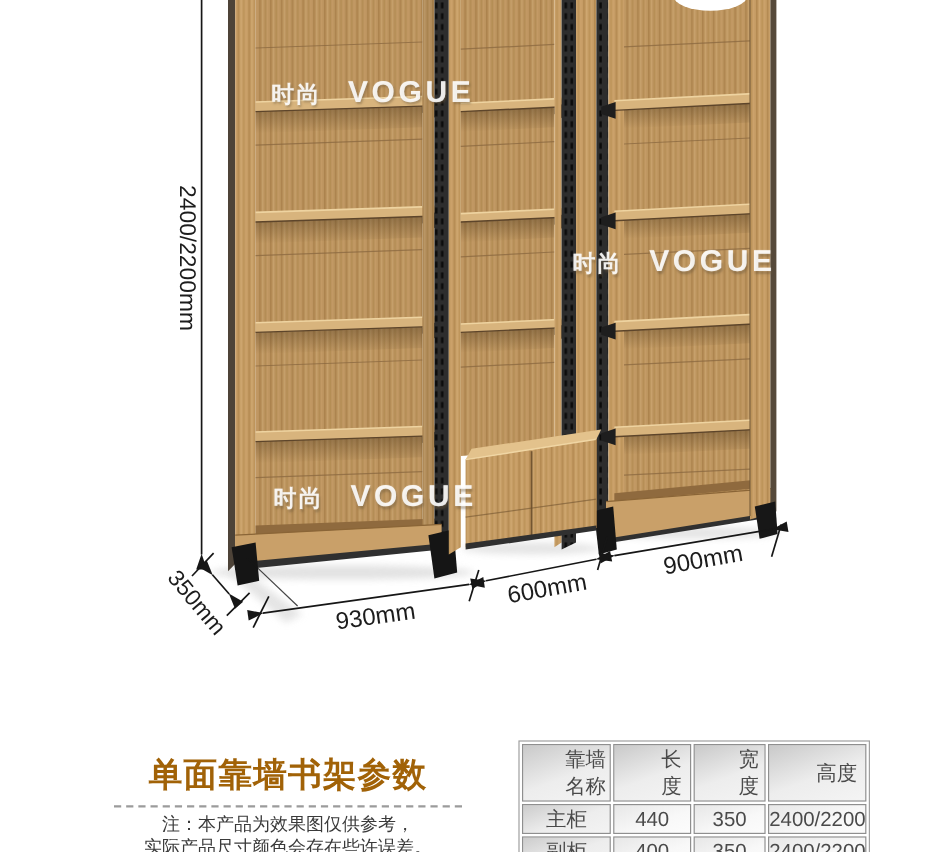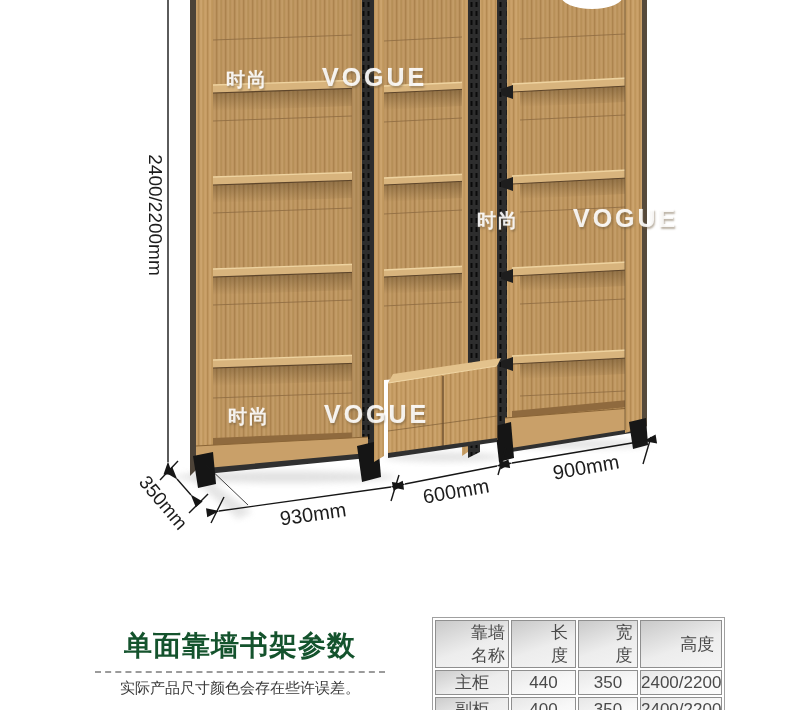--- a/index.html
+++ b/index.html
@@ -12,37 +12,37 @@
   .scene svg{position:absolute;left:0;top:0;}
 
   
   .wm{
     position:absolute;display:flex;align-items:baseline;gap:22px;
     color:rgba(255,255,255,0.85);
     text-shadow:1px 2px 2px rgba(104,85,56,0.45), 0 0 1px rgba(255,255,255,0.5);
     white-space:nowrap;pointer-events:none;
   }
   .wm .cn{font-size:19px;font-weight:bold;letter-spacing:2px;}
-  .wm .en{font-size:25px;font-weight:bold;letter-spacing:3px;margin-left:32px;}
+  .wm .en{font-size:25px;font-weight:bold;letter-spacing:3px;}
 
   
   .dim{
     position:absolute;color:#1c1c1c;font-size:20px;
     width:84px;height:20px;line-height:20px;text-align:center;white-space:nowrap;
   }
   .dim.height{font-size:19px;width:122px;left:94px;top:205px;transform:rotate(90deg);}
   .dim.depth {font-size:19px;left:121px;top:493px;transform:rotate(50deg);}
   .dim.w930  {left:271px;top:504px;transform:rotate(-8deg);}
   .dim.w600  {left:414px;top:481px;transform:rotate(-10deg);}
   .dim.w900  {left:544px;top:457px;transform:rotate(-10deg);}
 
   
   .info-title{
     position:absolute;left:95px;top:627px;width:290px;text-align:center;
-    color:#14532d;font-size:28px;font-weight:bold;letter-spacing:1px;white-space:nowrap;
+    color:#a16207;font-size:28px;font-weight:bold;letter-spacing:1px;white-space:nowrap;
   }
   .info-divider{
     position:absolute;left:95px;top:671px;width:290px;height:0;
     border-top:2px dashed #9b9b9b;
   }
   .info-note{
     position:absolute;left:85px;top:678px;width:310px;text-align:center;
     color:#3a3a3a;font-size:15px;line-height:19px;white-space:nowrap;
   }
 
@@ -273,20 +273,21 @@
   <div class="dim height">2400/2200mm</div>
   <div class="dim depth">350mm</div>
   <div class="dim w930">930mm</div>
   <div class="dim w600">600mm</div>
   <div class="dim w900">900mm</div>
 </div>
 
 <div class="info-title">单面靠墙书架参数</div>
 <div class="info-divider"></div>
 <div class="info-note">
+  <div>注：本产品为效果图仅供参考，</div>
   <div>实际产品尺寸颜色会存在些许误差。</div>
 </div>
 
 <table class="param-table">
   <tbody>
     <tr>
       <th class="c0">靠墙名称</th>
       <th class="c1">长度</th>
       <th class="c2">宽度</th>
       <th class="c3">高度</th>

